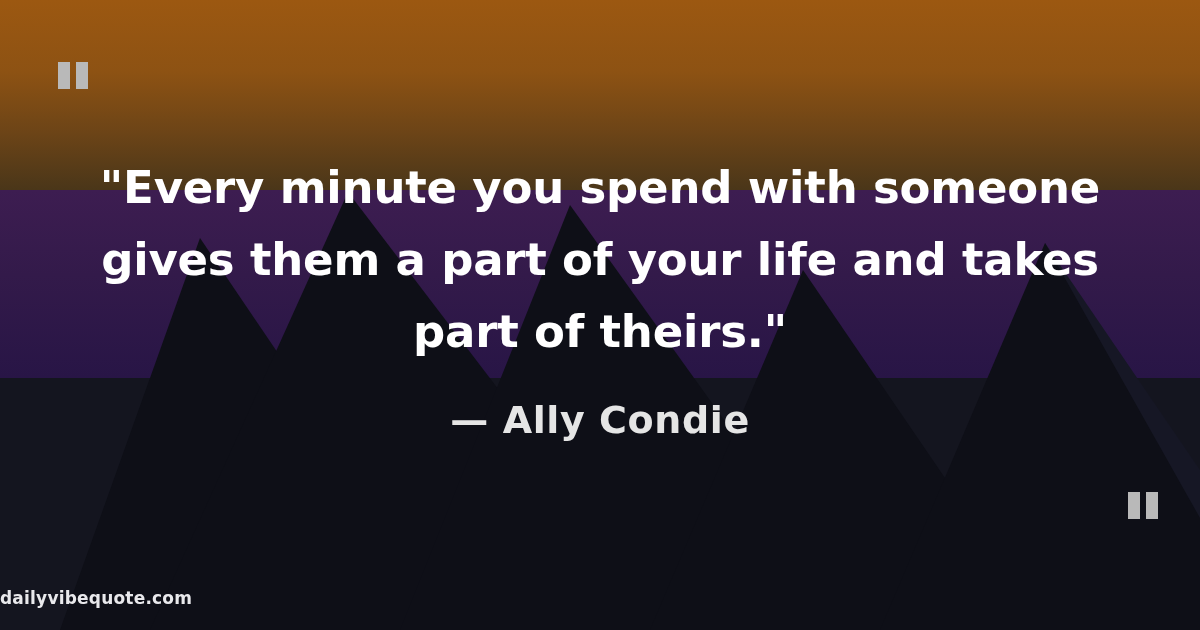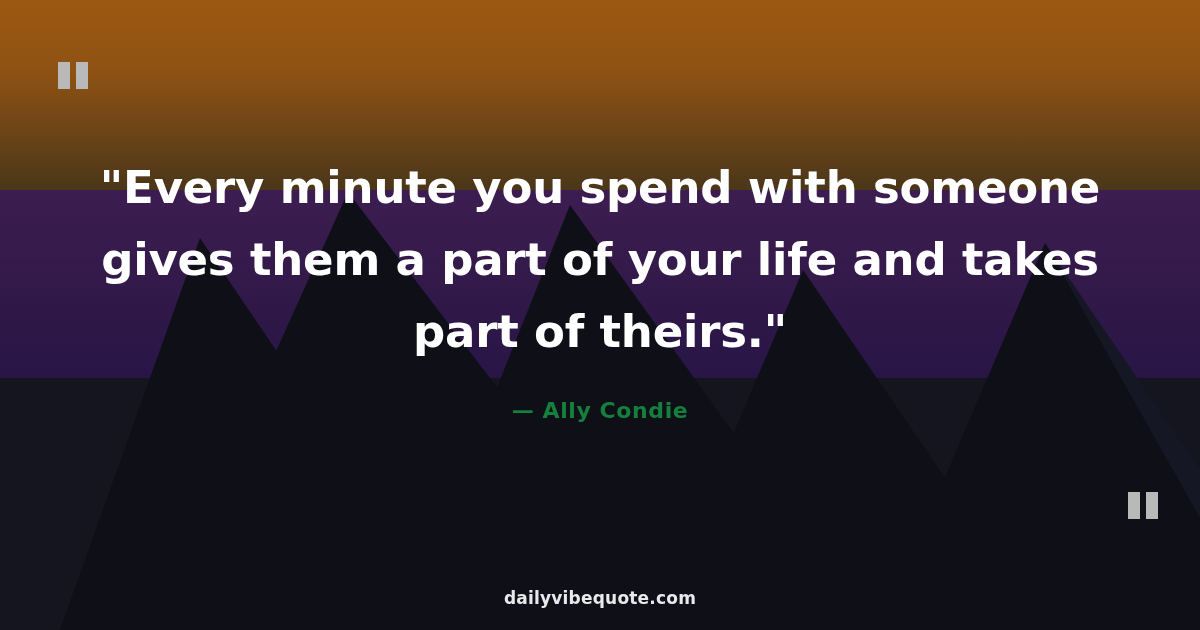--- a/index.html
+++ b/index.html
@@ -104,32 +104,31 @@
     color: #ffffff;
     letter-spacing: -0.2px;
   }
 
   .quote-author {
     position: absolute;
     left: 0;
     top: 398px;
     width: 1200px;
     text-align: center;
-    font-size: 22px;
+    font-size: 38px;
     font-weight: bold;
-    color: #15803d;
+    color: #e5e5e5;
     letter-spacing: 0.6px;
   }
 
   .site-footer {
     position: absolute;
     left: 0;
     top: 588px;
     width: 1200px;
-    text-align: center;
     font-size: 17px;
     font-weight: bold;
     color: #e9e9ec;
     letter-spacing: 0.2px;
   }
 </style>
 </head>
 <body>
 
 <div class="quote-card">

